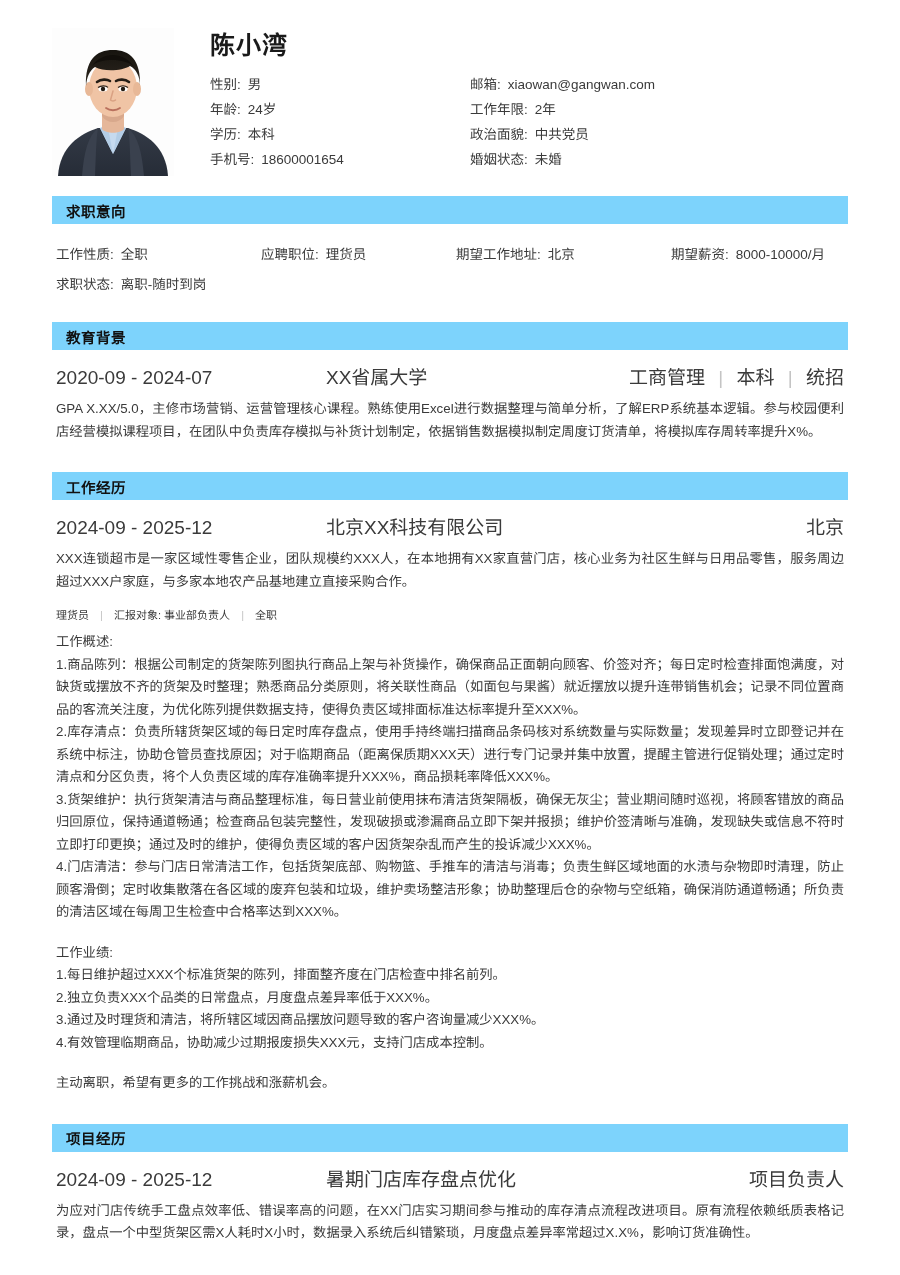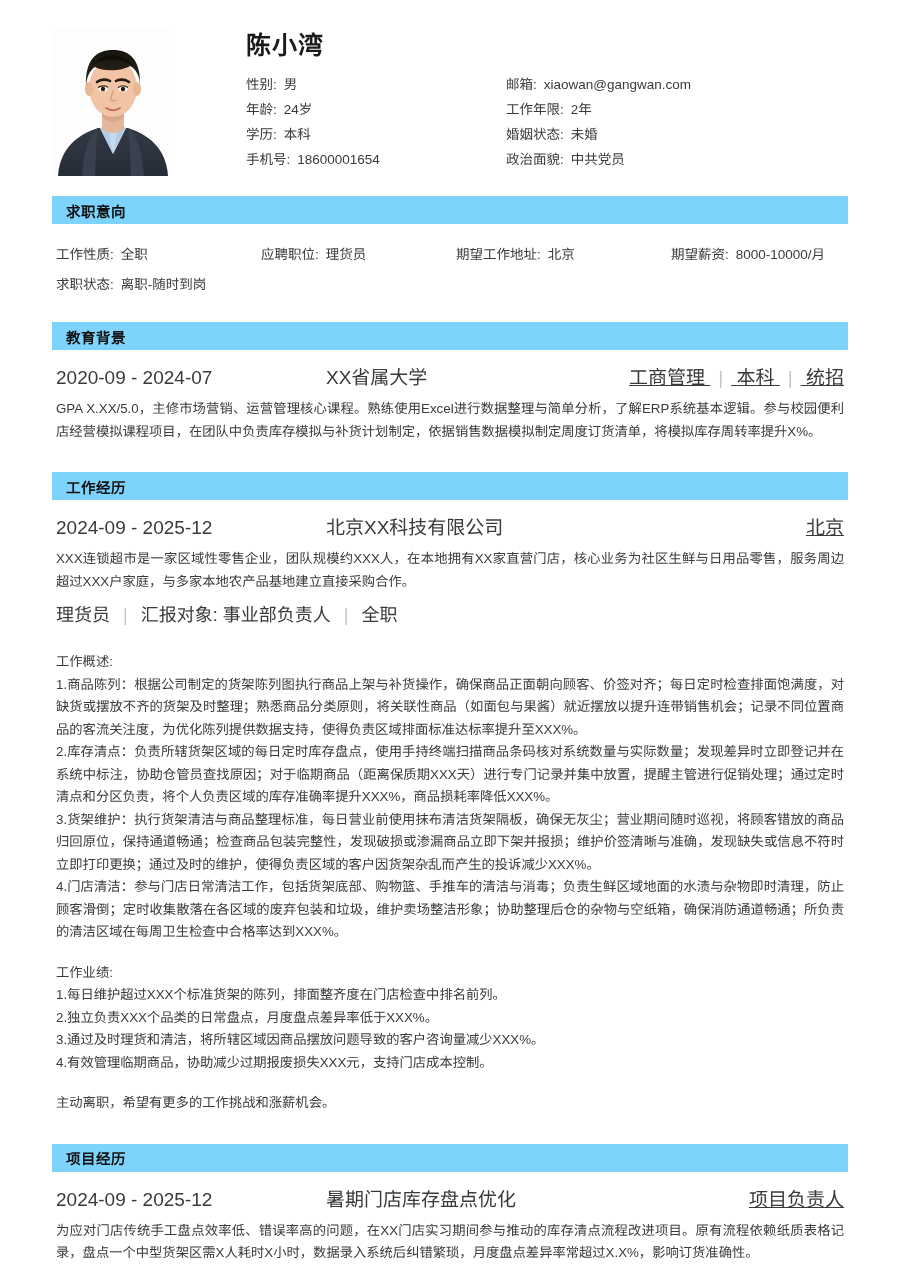--- a/index.html
+++ b/index.html
@@ -22,21 +22,20 @@
     box-sizing: border-box;
   }
 
   
   .header {
     display: flex;
     align-items: flex-start;
     padding: 28px 52px 0 52px;
     box-sizing: border-box;
     height: 196px;
-    gap: 36px;
   }
   .photo-wrap {
     width: 122px;
     height: 148px;
     flex: 0 0 122px;
     position: relative;
     overflow: hidden;
     background: #f4f6f8;
   }
   .photo {
@@ -136,43 +135,42 @@
   }
   .entry-mid {
     flex: 1;
     text-align: left;
   }
   .entry-right {
     flex: 0 0 auto;
     text-align: right;
     color: #3a3a3a;
     white-space: nowrap;
-    text-decoration: underline;
   }
   .pipe {
     display: inline-block;
     color: #c4c4c4;
     padding: 0 8px;
     font-weight: 300;
   }
   .para {
     font-size: 13.3px;
     line-height: 22.5px;
     color: #3a3a3a;
     margin: 0 0 3px 0;
     text-align: justify;
   }
   .para.block {
     margin-bottom: 10px;
   }
   .meta-line {
-    font-size: 18px;
+    font-size: 11px;
     color: #3a3a3a;
     line-height: 24px;
-    margin-bottom: 24px;
+    margin-bottom: 4px;
   }
   .list-block {
     margin: 0 0 0 0;
   }
   .list-block .para { margin-bottom: 0; }
   .spacer-line {
     height: 18px;
   }
   .sec-gap-m { height: 22px; }
   .sec-gap-l { height: 26px; }
@@ -266,26 +264,26 @@
         <div class="info-col right">
           <div class="info-row">
             <span class="info-label">邮箱:</span>
             <span class="info-value">xiaowan@gangwan.com</span>
           </div>
           <div class="info-row">
             <span class="info-label">工作年限:</span>
             <span class="info-value">2年</span>
           </div>
           <div class="info-row">
+            <span class="info-label">政治面貌:</span>
+            <span class="info-value">中共党员</span>
+          </div>
+          <div class="info-row">
             <span class="info-label">婚姻状态:</span>
             <span class="info-value">未婚</span>
-          </div>
-          <div class="info-row">
-            <span class="info-label">政治面貌:</span>
-            <span class="info-value">中共党员</span>
           </div>
         </div>
       </div>
     </div>
   </div>
 
   <div class="section">
     <div class="section-bar">
       <span class="section-title">求职意向</span>
     </div>

